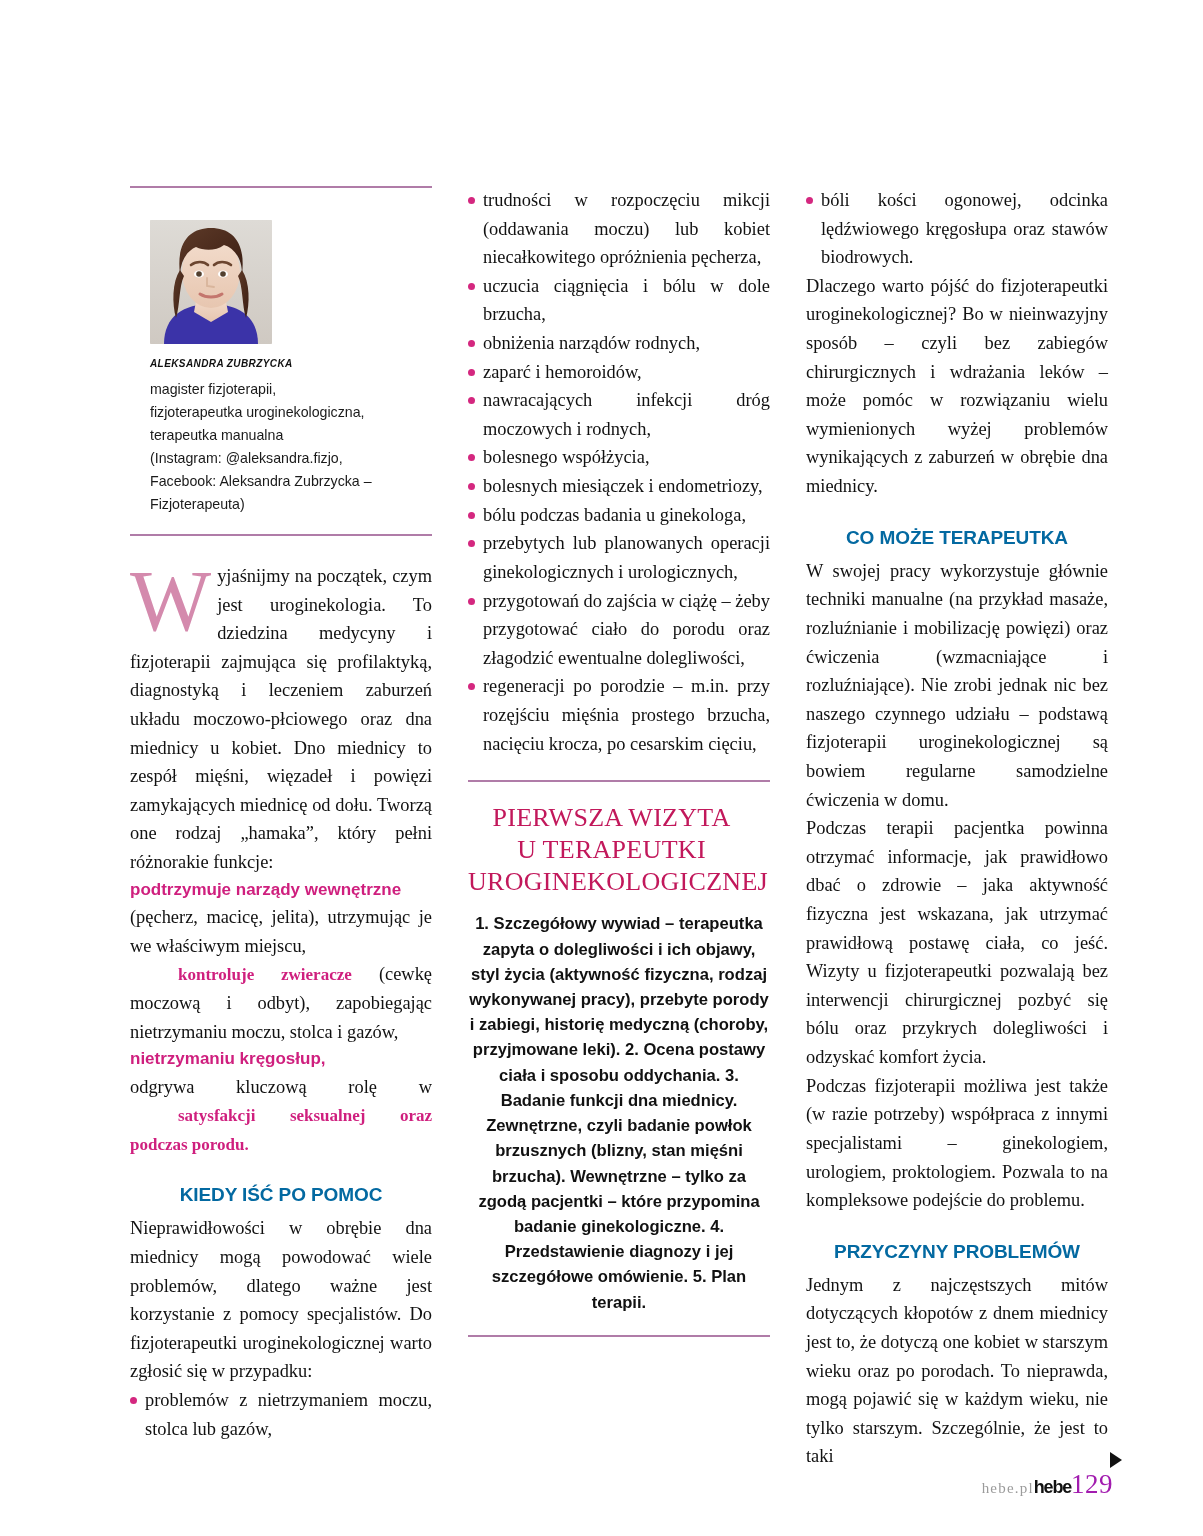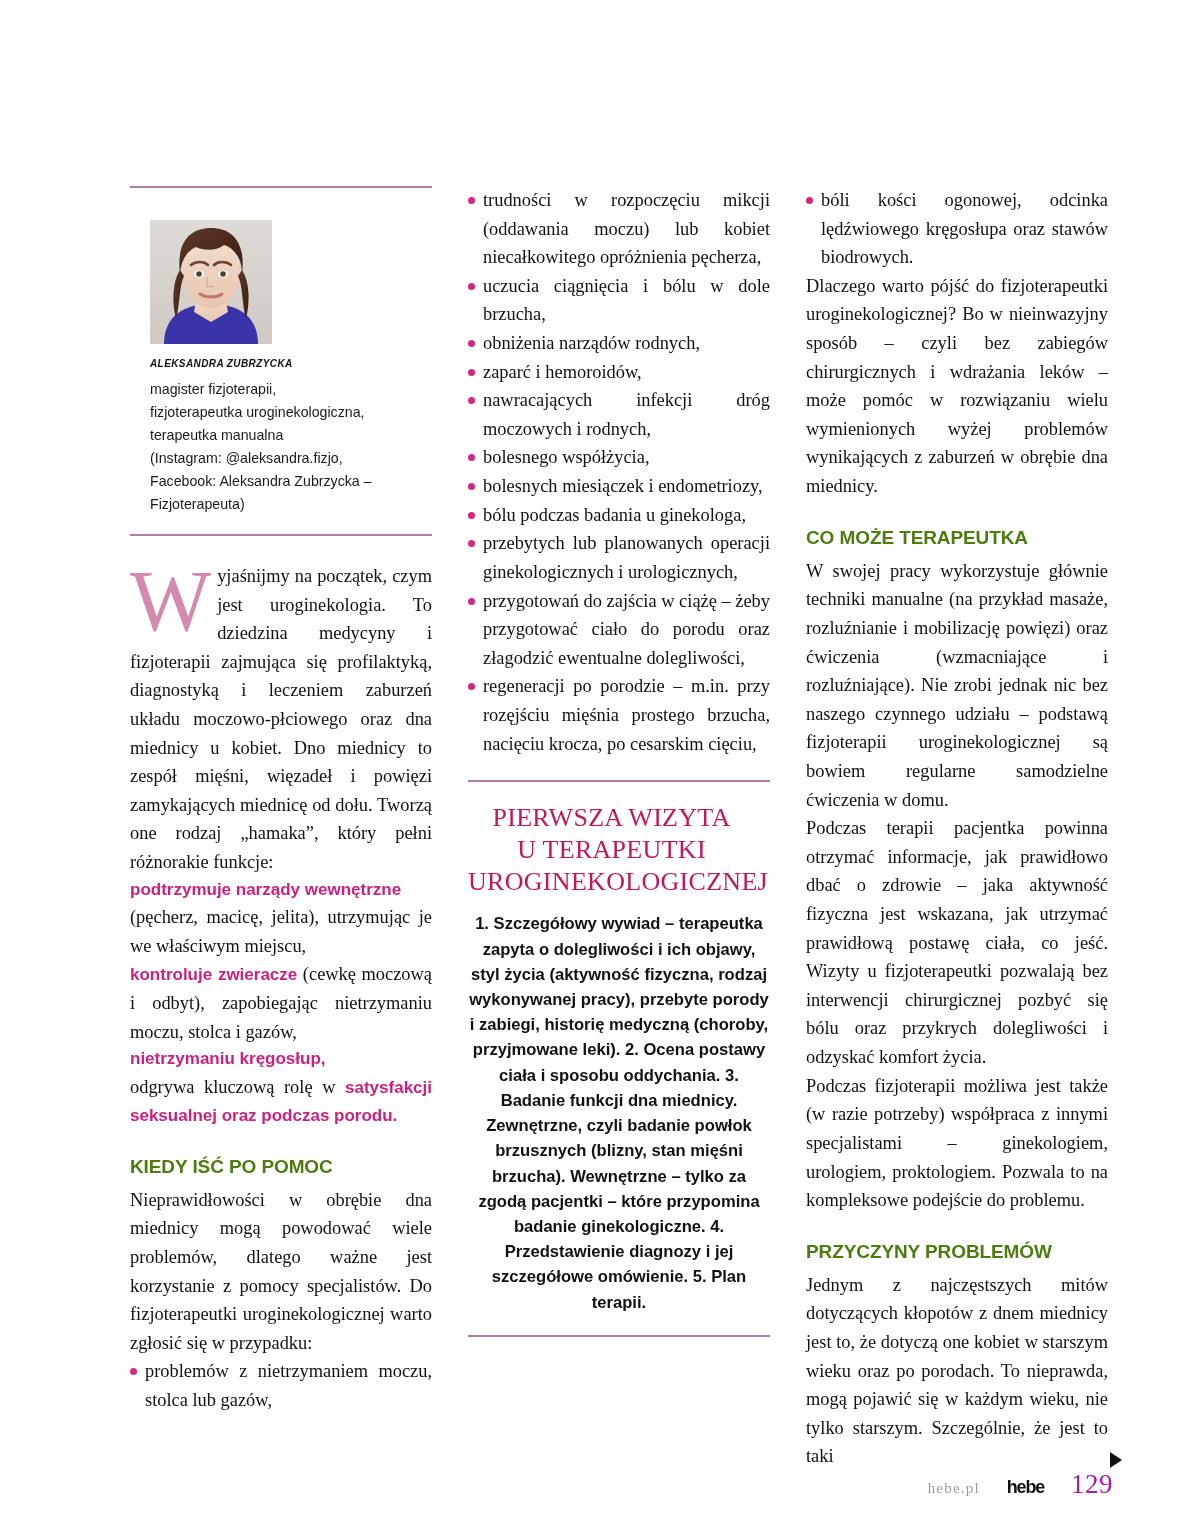--- a/index.html
+++ b/index.html
@@ -75,40 +75,41 @@
     font-family:"Liberation Serif", serif;
     font-size:86px;
     line-height:.78;
     color:#d48aad;
     padding:6px 4px 0 0;
     margin-right:2px;
     font-weight:normal;
   }
 
   .pink-strong{
-    font-family:Liberation Sans, sans-serif;
+    font-family:Liberation Serif, serif;
     font-weight:bold;
     font-size:17px;
     color:#cf1f7e;
+    margin-left:48px;
   }
   .pink-line{
     display:block;
     font-family:"Liberation Sans", sans-serif;
     font-weight:bold;
     font-size:17px;
     color:#cf1f7e;
     line-height:1.555;
   }
 
   h2.sec-head{
     font-family:"Liberation Sans", sans-serif;
     font-weight:bold;
     font-size:19px;
-    color:#4d7c0f;
-    text-align:left;
+    color:#0369a1;
+    text-align:center;
     letter-spacing:-.1px;
     margin:26px 0 8px 0;
   }
 
   
   ul.blist{list-style:none;margin:0;padding:0;}
   ul.blist li{
     font-size:18.4px;
     line-height:1.555;
     text-align:justify;
@@ -162,21 +163,21 @@
   }
   .col3-wrap{position:relative;}
 
   
   .footer{
     position:absolute;
     right:90px;
     bottom:36px;
     display:flex;
     align-items:baseline;
-    gap:27px;
+    gap:0;
     text-align:right;
   }
   .f-site{
     font-family:"Liberation Serif", serif;
     font-size:15px;
     color:#9b9b9b;
     letter-spacing:1.2px;
   }
   .f-logo{
     font-family:"Liberation Sans", sans-serif;

